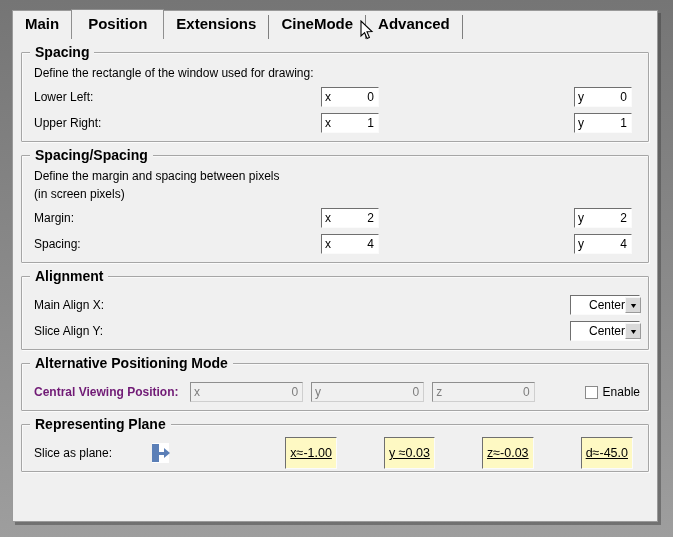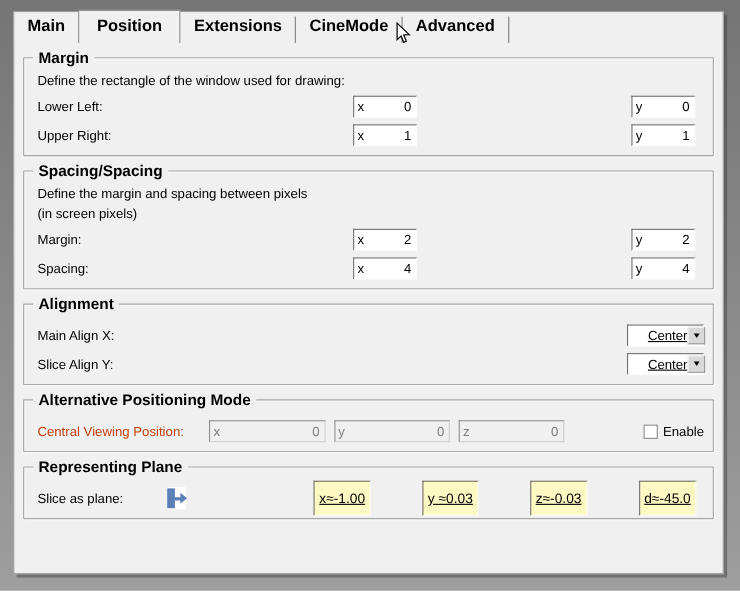--- a/index.html
+++ b/index.html
@@ -48,21 +48,21 @@
     margin:0 0 13px 0;padding:12px 8px 8px 8px;
   }
   .groupbox-title{
     position:absolute;top:-10px;left:8px;background:#f0f0f0;
     font-weight:bold;font-size:14px;padding:0 5px;line-height:18px;white-space:nowrap;
   }
   .desc{font-size:12px;line-height:16px;margin:0 0 2px 4px;}
   .frow{display:flex;align-items:center;margin:6px 0 0 4px;height:20px;justify-content:space-between;}
   .frow-label{font-size:12px;width:100px;flex:0 0 auto;}
   .frow-label.wide{width:156px;}
-  .frow-label.disabled{color:#c2410c;}
+  .frow-label.disabled{color:#701a75;font-weight:bold;}
   
   .nfield{
     display:flex;align-items:center;width:58px;height:20px;box-sizing:border-box;
     background:#ffffff;
     border-top:1px solid #6f6f6f;border-left:1px solid #6f6f6f;
     border-bottom:1px solid #fbfbfb;border-right:1px solid #fbfbfb;
     margin-right:8px;font-size:12px;
   }
   .nfield .nlabel{padding-left:3px;}
   .nfield .nvalue{margin-left:auto;padding-right:4px;}
@@ -73,29 +73,29 @@
   .nfield.w126{width:128px;}
   .nfield.w114{width:116px;}
   
   .combo{
     display:flex;align-items:center;width:70px;height:20px;box-sizing:border-box;
     background:#ffffff;
     border-top:1px solid #6f6f6f;border-left:1px solid #6f6f6f;
     border-bottom:1px solid #fbfbfb;border-right:1px solid #fbfbfb;
     font-size:12px;
   }
-  .combo .cvalue{padding-left:18px;flex:1 1 auto;text-decoration:underline;}
+  .combo .cvalue{padding-left:18px;flex:1 1 auto;}
   .combo .cbtn{
     width:16px;height:16px;margin-right:1px;flex:0 0 auto;
     background:#d9d9d9;border:1px solid #f5f5f5;border-right-color:#9a9a9a;border-bottom-color:#9a9a9a;
     display:flex;align-items:center;justify-content:center;box-sizing:border-box;
   }
   .combo .arrow{font-size:7px;line-height:1;color:#000;transform:scaleX(1.3);}
   
-  .check-wrap{display:flex;align-items:center;margin-left:28px;padding-left:36px;}
+  .check-wrap{display:flex;align-items:center;margin-left:6px;padding-left:36px;}
   .checkbox{
     width:13px;height:13px;background:#fff;border:1px solid #8a8a8a;box-sizing:border-box;
   }
   .check-label{font-size:12px;margin-left:5px;}
   
   .pfield{
     display:flex;align-items:center;justify-content:flex-start;height:20px;box-sizing:border-box;
     background:#fef9c3;font-size:12.5px;padding:15px 4px;margin-right:7px;
     border-top:1px solid #6f6f6f;border-left:1px solid #6f6f6f;
     border-bottom:1px solid #fbfbfb;border-right:1px solid #fbfbfb;
@@ -128,21 +128,21 @@
     <div class="tab-sep"></div>
     <div class="tab">CineMode</div>
     <div class="tab-sep"></div>
     <div class="tab">Advanced</div>
     <div class="tab-sep"></div>
   </div>
 
   <div class="content">
 
     <div class="groupbox">
-      <span class="groupbox-title">Margin</span>
+      <span class="groupbox-title">Spacing</span>
       <div class="desc">Define the rectangle of the window used for drawing:</div>
       <div class="frow">
         <span class="frow-label">Lower Left:</span>
         <div class="nfield">
           <span class="nlabel">x</span>
           <span class="nvalue">0</span>
         </div>
         <div class="nfield">
           <span class="nlabel">y</span>
           <span class="nvalue">0</span>

